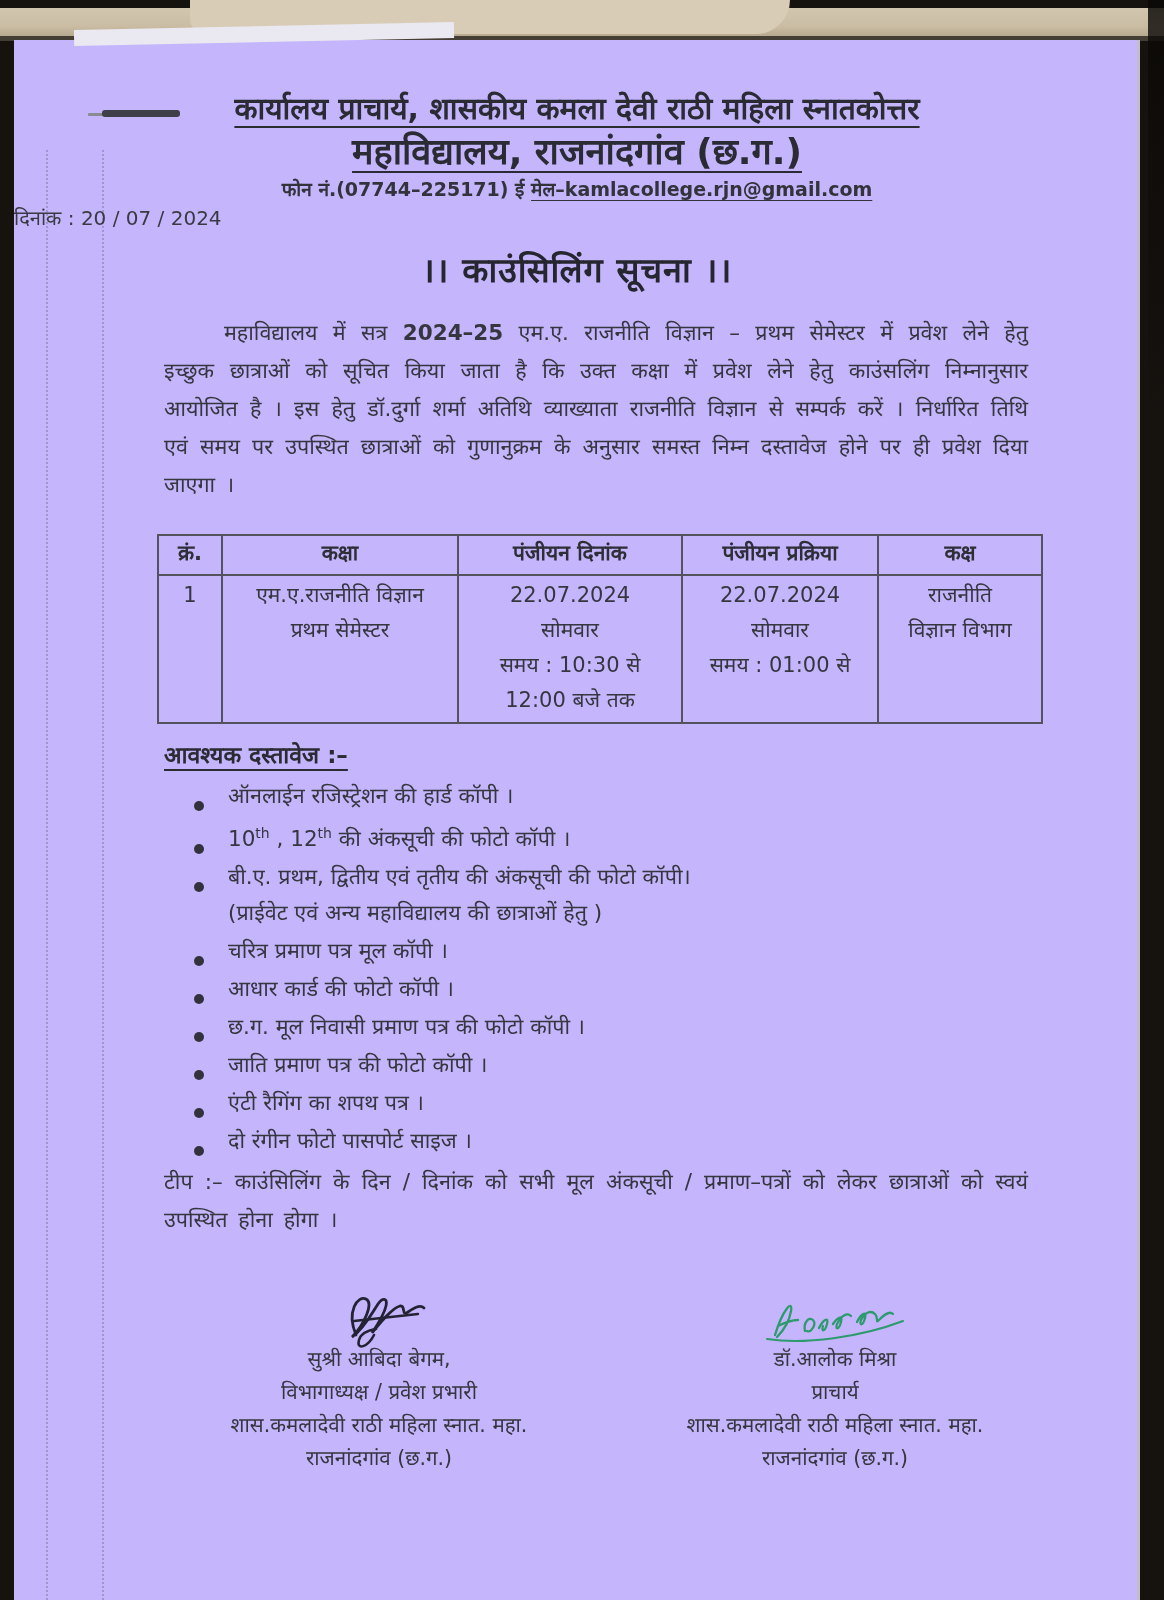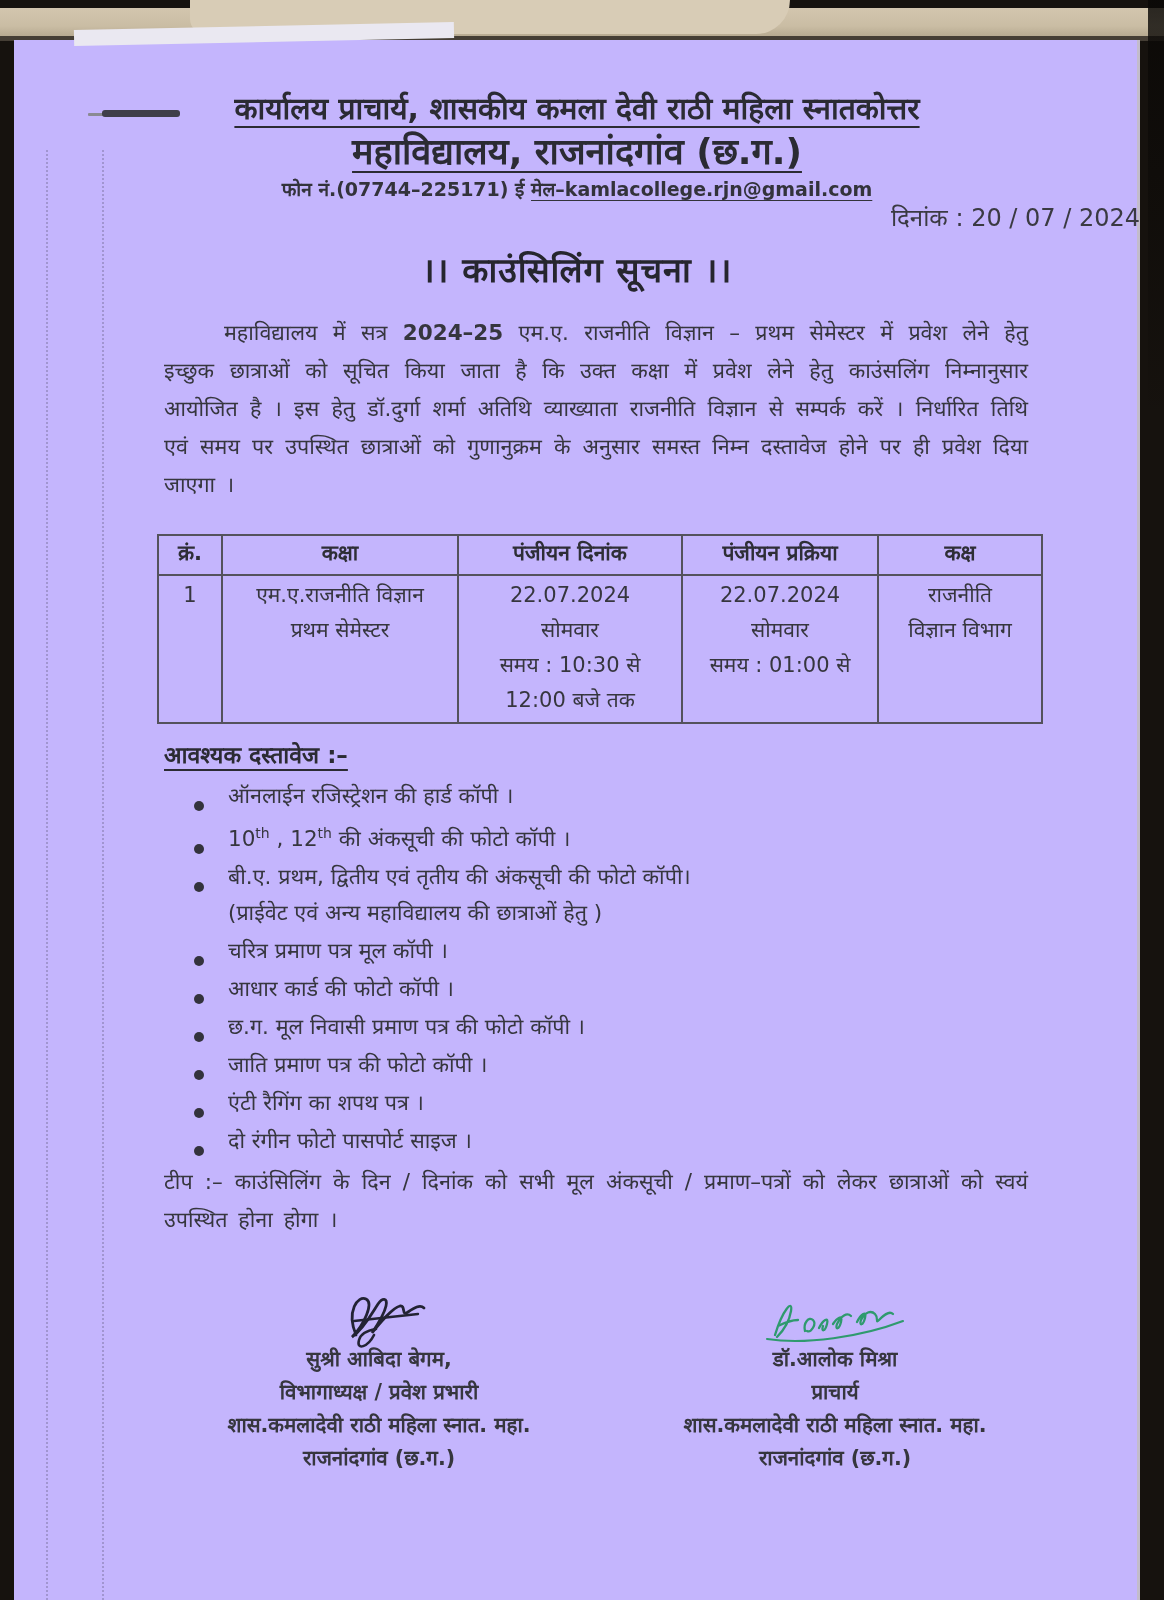--- a/index.html
+++ b/index.html
@@ -21,21 +21,21 @@
 
   .letterhead{position:relative;padding-top:48px;text-align:center;}
   .lh-dash{position:absolute;left:88px;top:70px;width:78px;height:7px;background:#3f3f49;border-radius:3px;
     box-shadow:-16px 1px 0 -2px #8a8a92;}
   .lh-line1{font-size:30px;font-weight:700;color:#2b2b33;text-decoration:underline;
     text-underline-offset:7px;text-decoration-thickness:2px;line-height:42px;}
   .lh-line2{font-size:36px;font-weight:700;color:#2b2b33;text-decoration:underline;
     text-underline-offset:7px;text-decoration-thickness:2px;line-height:44px;}
   .lh-contact{font-size:19px;font-weight:700;line-height:30px;color:#33333b;}
   .lh-email{text-decoration:underline;text-underline-offset:4px;}
-  .lh-date{text-align:right;font-size:24px;line-height:28px;color:#3a3a42;}
+  .lh-date{text-align:left;font-size:20px;line-height:28px;color:#3a3a42;}
 
   .doc-title{margin-top:14px;text-align:center;font-size:34px;font-weight:700;color:#26262e;
     letter-spacing:1px;}
 
   .intro{margin:22px 112px 0 150px;text-align:justify;text-indent:60px;
     font-size:21.5px;line-height:38px;color:#36363e;word-spacing:4px;}
   .intro b{font-weight:700;}
 
   table.sched{border-collapse:collapse;margin:30px 0 0 143px;width:884px;table-layout:fixed;}
   table.sched th,table.sched td{border:2px solid #54525c;padding:2px 6px;vertical-align:top;}
@@ -50,21 +50,21 @@
   .doc-list{margin:10px 0 0 180px;padding:0;list-style:none;}
   .doc-list li{display:flex;align-items:flex-end;margin-bottom:7px;}
   .dot{flex:0 0 10px;width:10px;height:10px;border-radius:50%;background:#33323c;margin:11px 24px 0 0;}
   .li-text{font-size:21.5px;line-height:31px;color:#36363e;}
   .li-sub{font-size:21.5px;line-height:31px;color:#36363e;margin:-2px 0 7px 34px;}
   sup{font-size:14px;}
 
   .note{margin:4px 112px 0 150px;text-align:justify;font-size:21.5px;line-height:38px;
     color:#36363e;word-spacing:4px;}
 
-  .sig-row{display:flex;justify-content:space-between;margin:46px 70px 0 150px;font-weight:bold;}
+  .sig-row{display:flex;justify-content:space-between;margin:46px 70px 0 150px;}
   .sig-block{text-align:center;font-size:20.5px;line-height:33px;color:#36363e;}
   .sig-block.left{width:430px;}
   .sig-block.right{width:470px;}
   .sig-art{height:58px;position:relative;}
   .sig-art svg{position:absolute;left:50%;transform:translateX(-50%);bottom:-10px;}
   .sig-name{white-space:nowrap;}
 </style>
 </head>
 <body>
 

